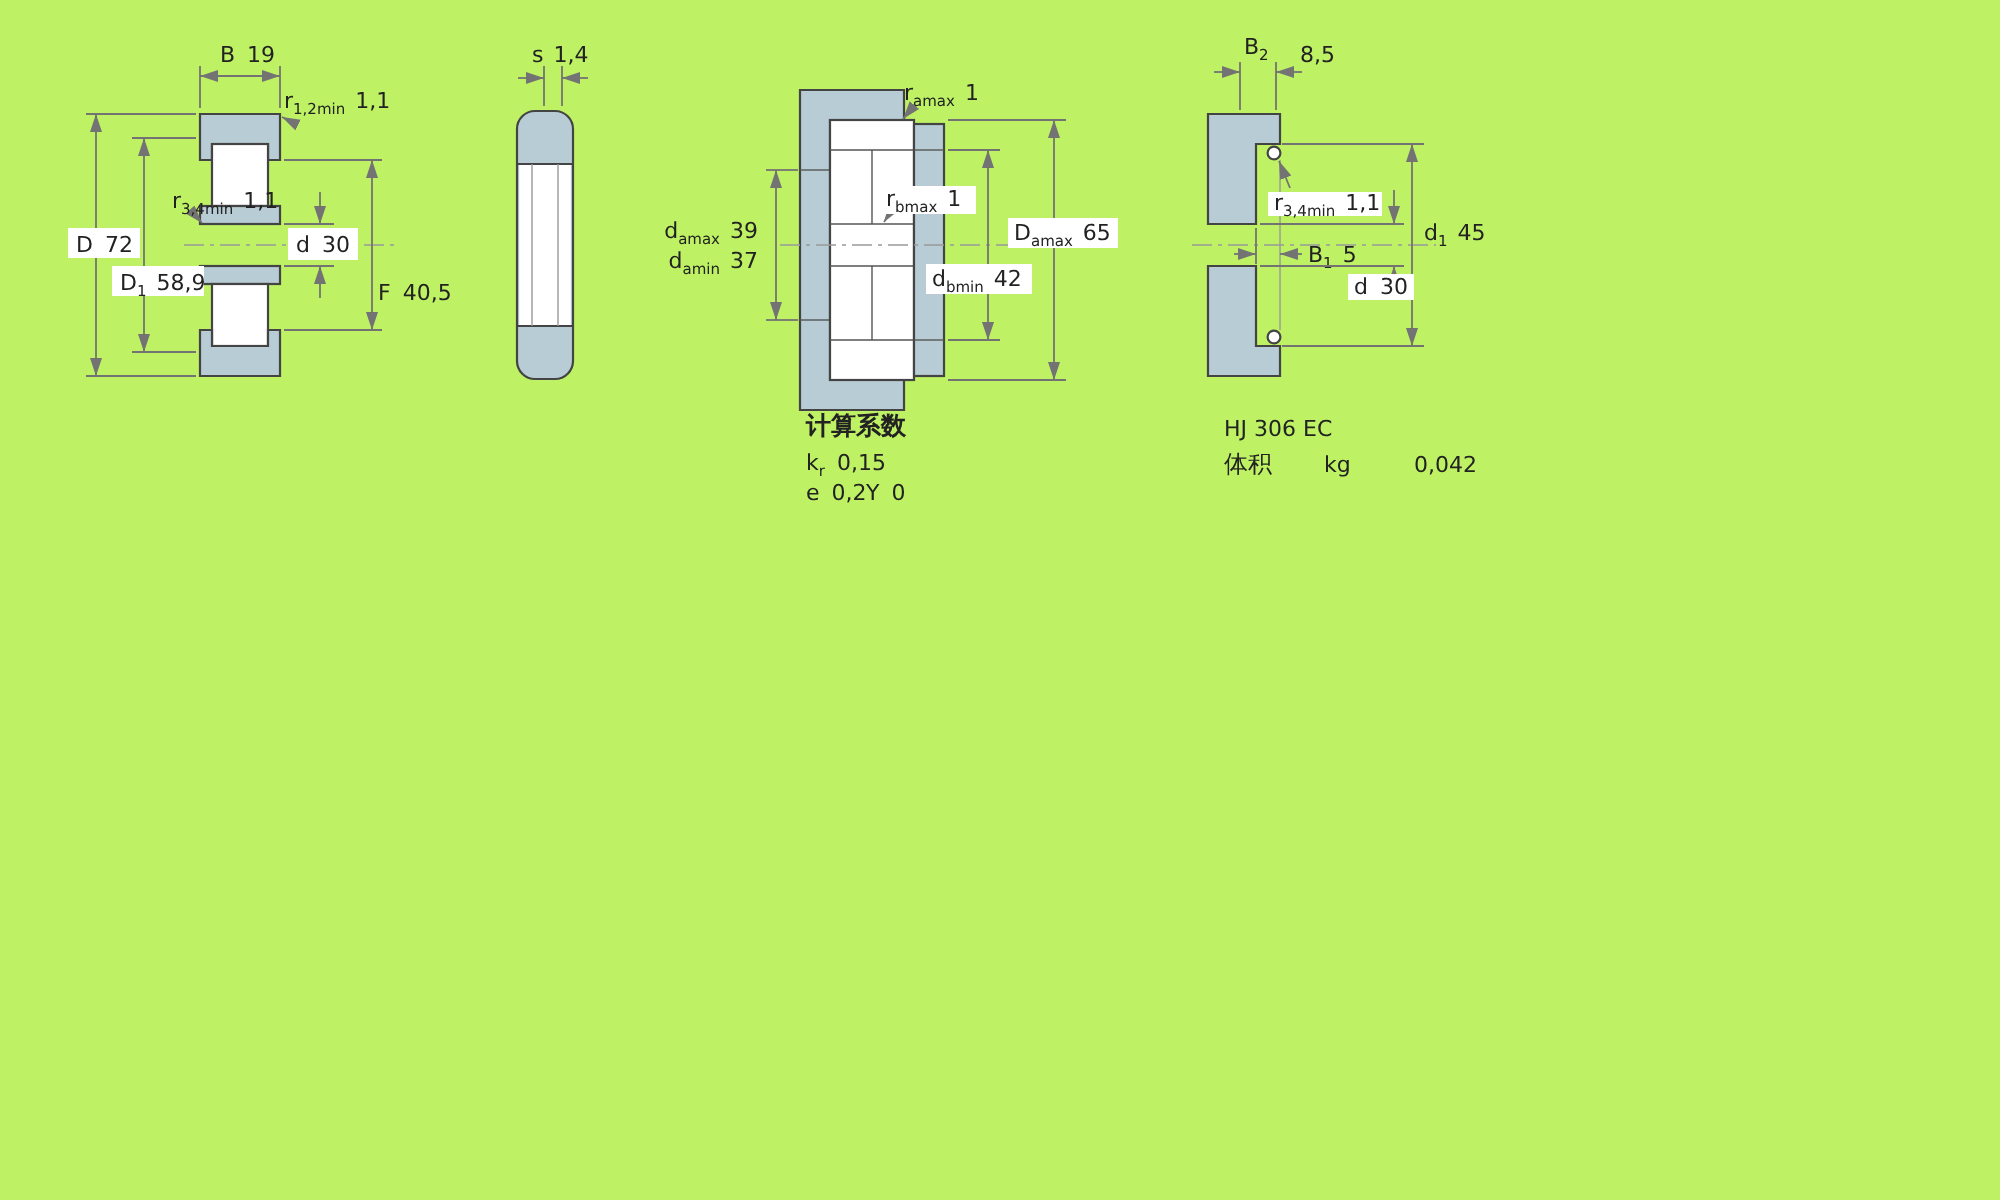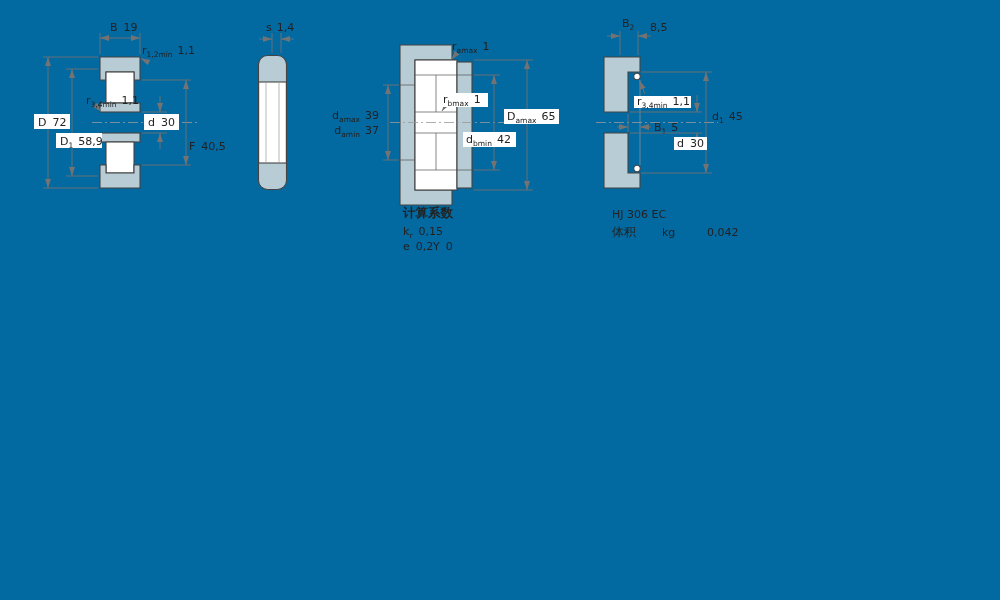--- a/index.html
+++ b/index.html
@@ -1,16 +1,16 @@
 <!DOCTYPE html>
 <html><head>
 <meta charset="utf-8">
 <style>
   html,body{margin:0;padding:0;background:#fff}
-  .page{position:relative;width:1000px;height:600px;background:#0369a1;overflow:hidden;font-family:"DejaVu Sans",sans-serif}
+  .page{position:relative;width:1000px;height:600px;background:#bef264;overflow:hidden;font-family:"DejaVu Sans",sans-serif}
   text{font-family:"DejaVu Sans",sans-serif;font-size:11px;fill:#222}
   .sub{font-size:7.5px}
   .cjk{font-size:12.5px;font-weight:bold}
   .cjk2{font-size:12px}
   .ring{stroke:#444;stroke-width:1.1}
   .dim,.ext,.ldr{stroke:#737373;stroke-width:0.9;fill:none}
   .thin{stroke:#555;stroke-width:0.7;fill:none}
   .faint{stroke:#999;stroke-width:0.7;fill:none}
   .cl{stroke:#999;stroke-width:0.8;fill:none;stroke-dasharray:10 3 2 3}
   .halo{fill:#ffffff}

